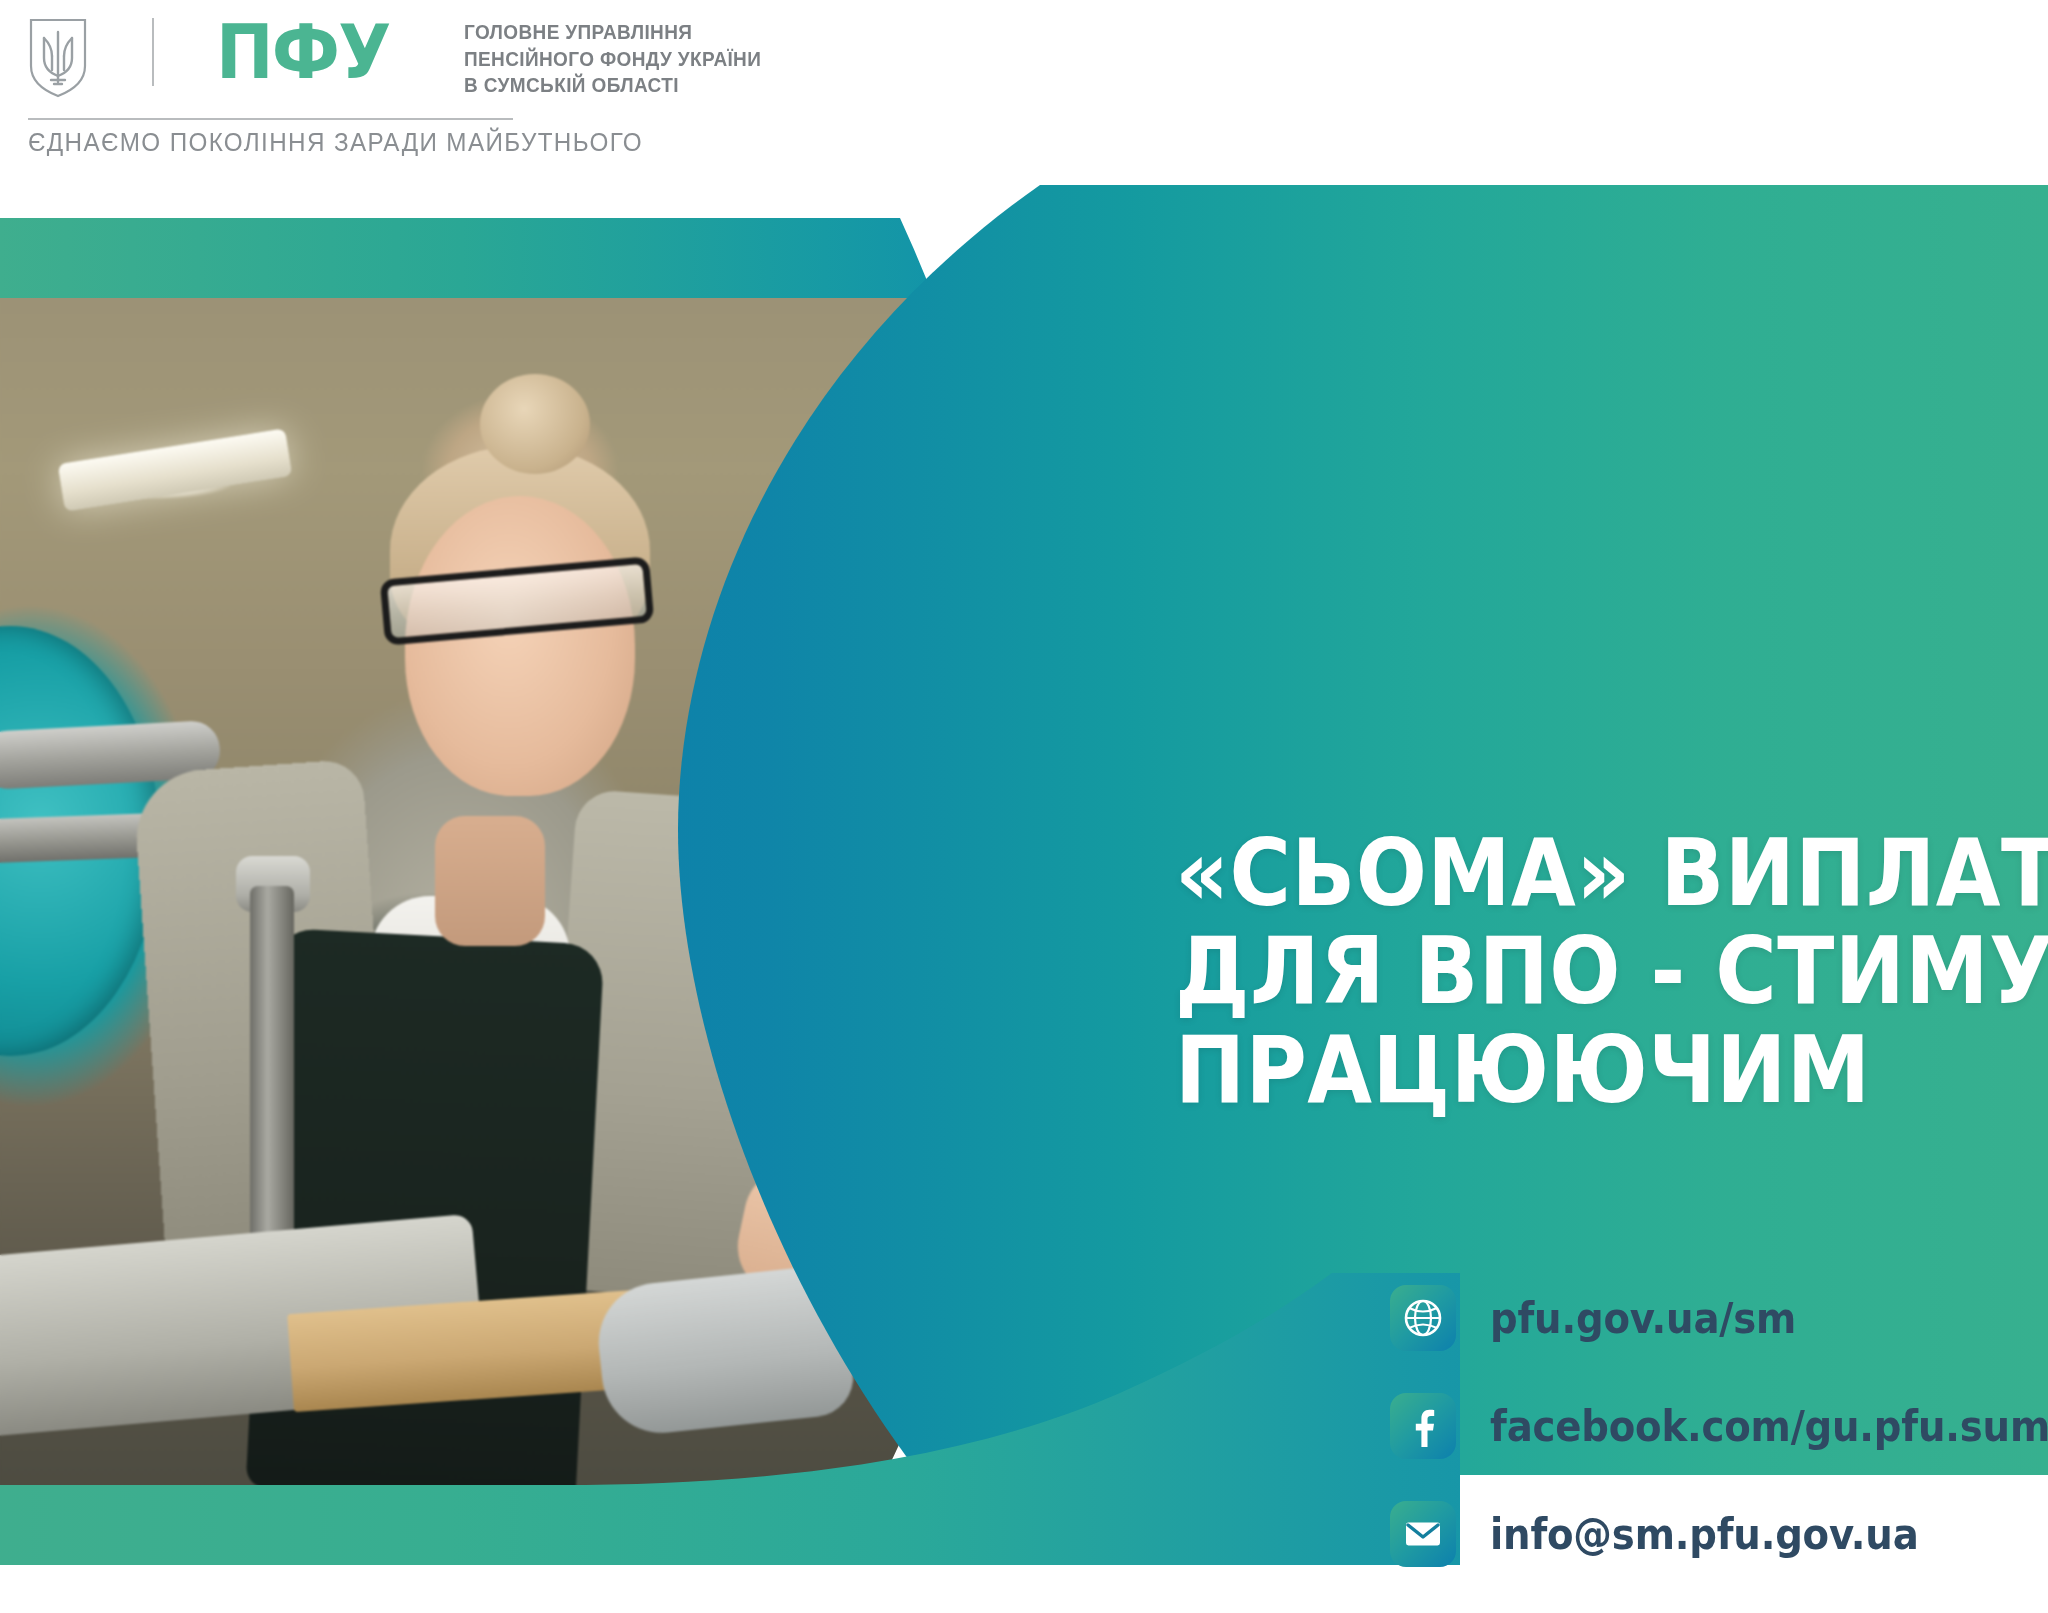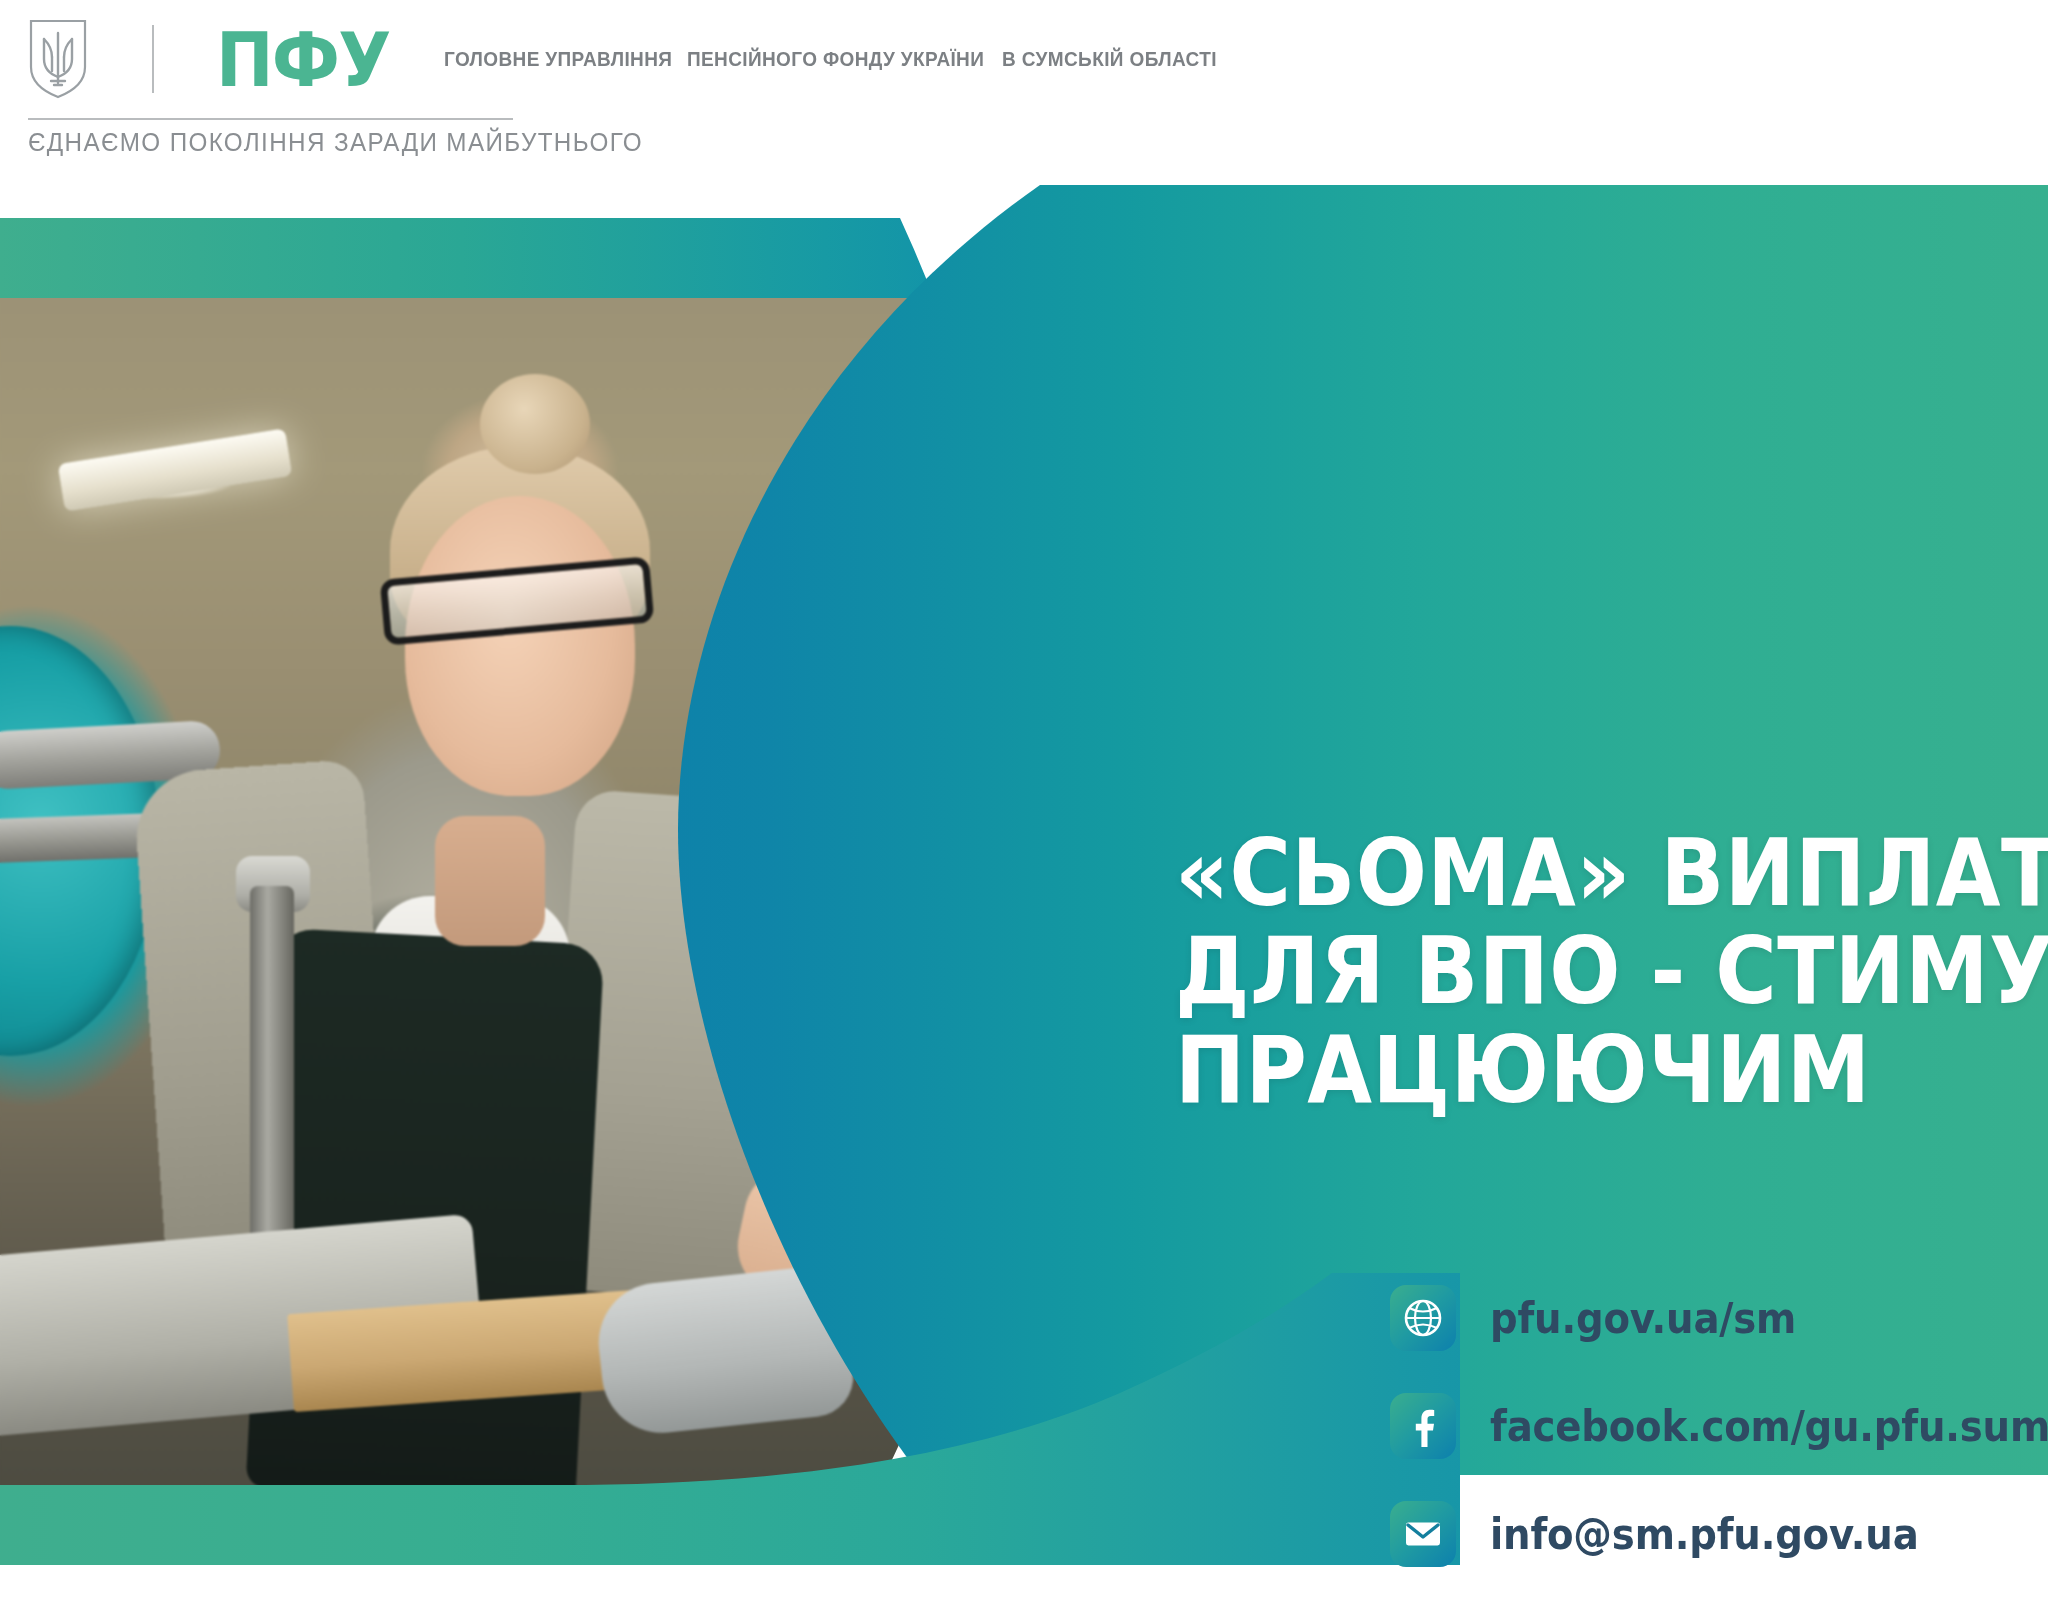--- a/index.html
+++ b/index.html
@@ -22,21 +22,20 @@
     width: 2048px;
     height: 185px;
     background: #ffffff;
     z-index: 40;
   }
   .logo-row {
     position: absolute;
     left: 28px;
     top: 18px;
     display: flex;
-    align-items: center;
     height: 82px;
     gap: 42px;
   }
   .coat-of-arms {
     width: 60px;
     height: 80px;
     flex: 0 0 auto;
   }
   .logo-divider {
     width: 2px;
@@ -52,22 +51,23 @@
     color: #4bb592;
     letter-spacing: -2px;
     line-height: 0.9;
     position: relative;
     top: 1px;
     transform: scaleX(0.93);
     transform-origin: left center;
     white-space: nowrap;
   }
   .org-lines {
+    margin-left: 20px;
     display: flex;
-    flex-direction: row;
+    flex-direction: column;
     justify-content: center;
     gap: 2px;
   }
   .org-line {
     font-family: "Liberation Sans", sans-serif;
     font-size: 20px;
     font-weight: 700;
     color: #7c8084;
     letter-spacing: 0.4px;
     line-height: 1.22;

